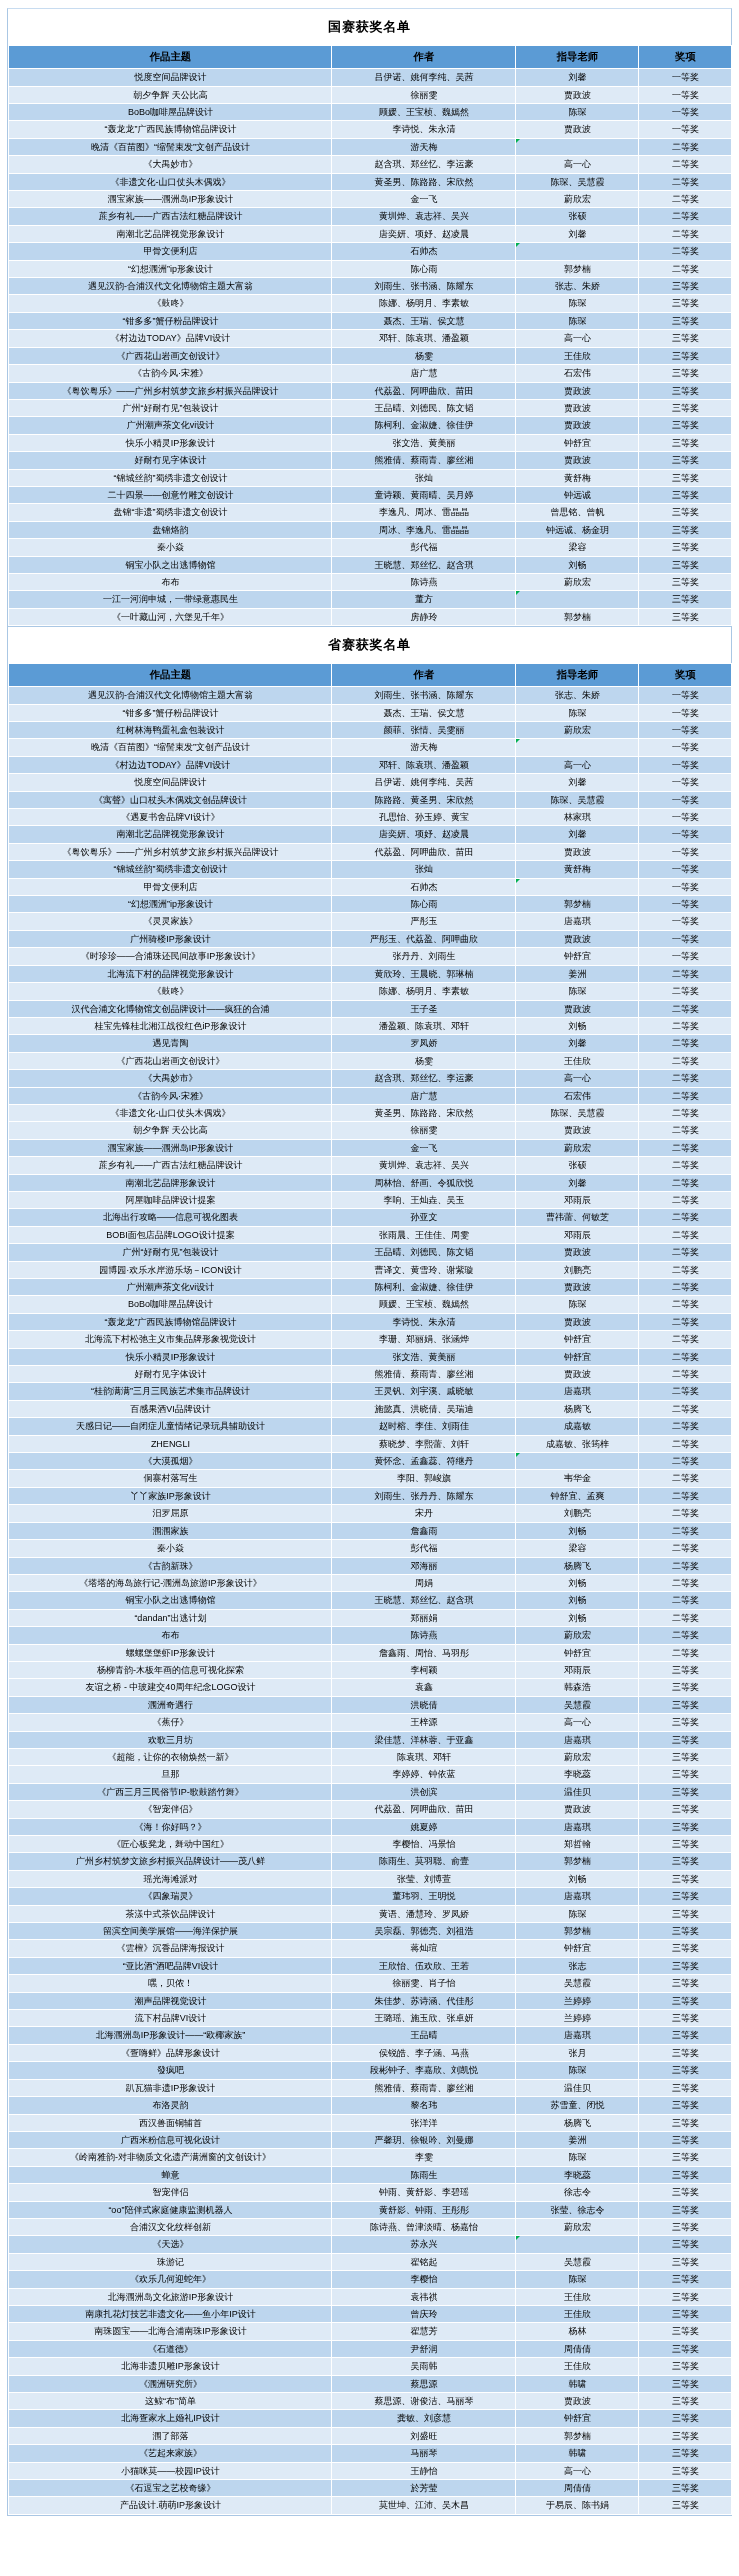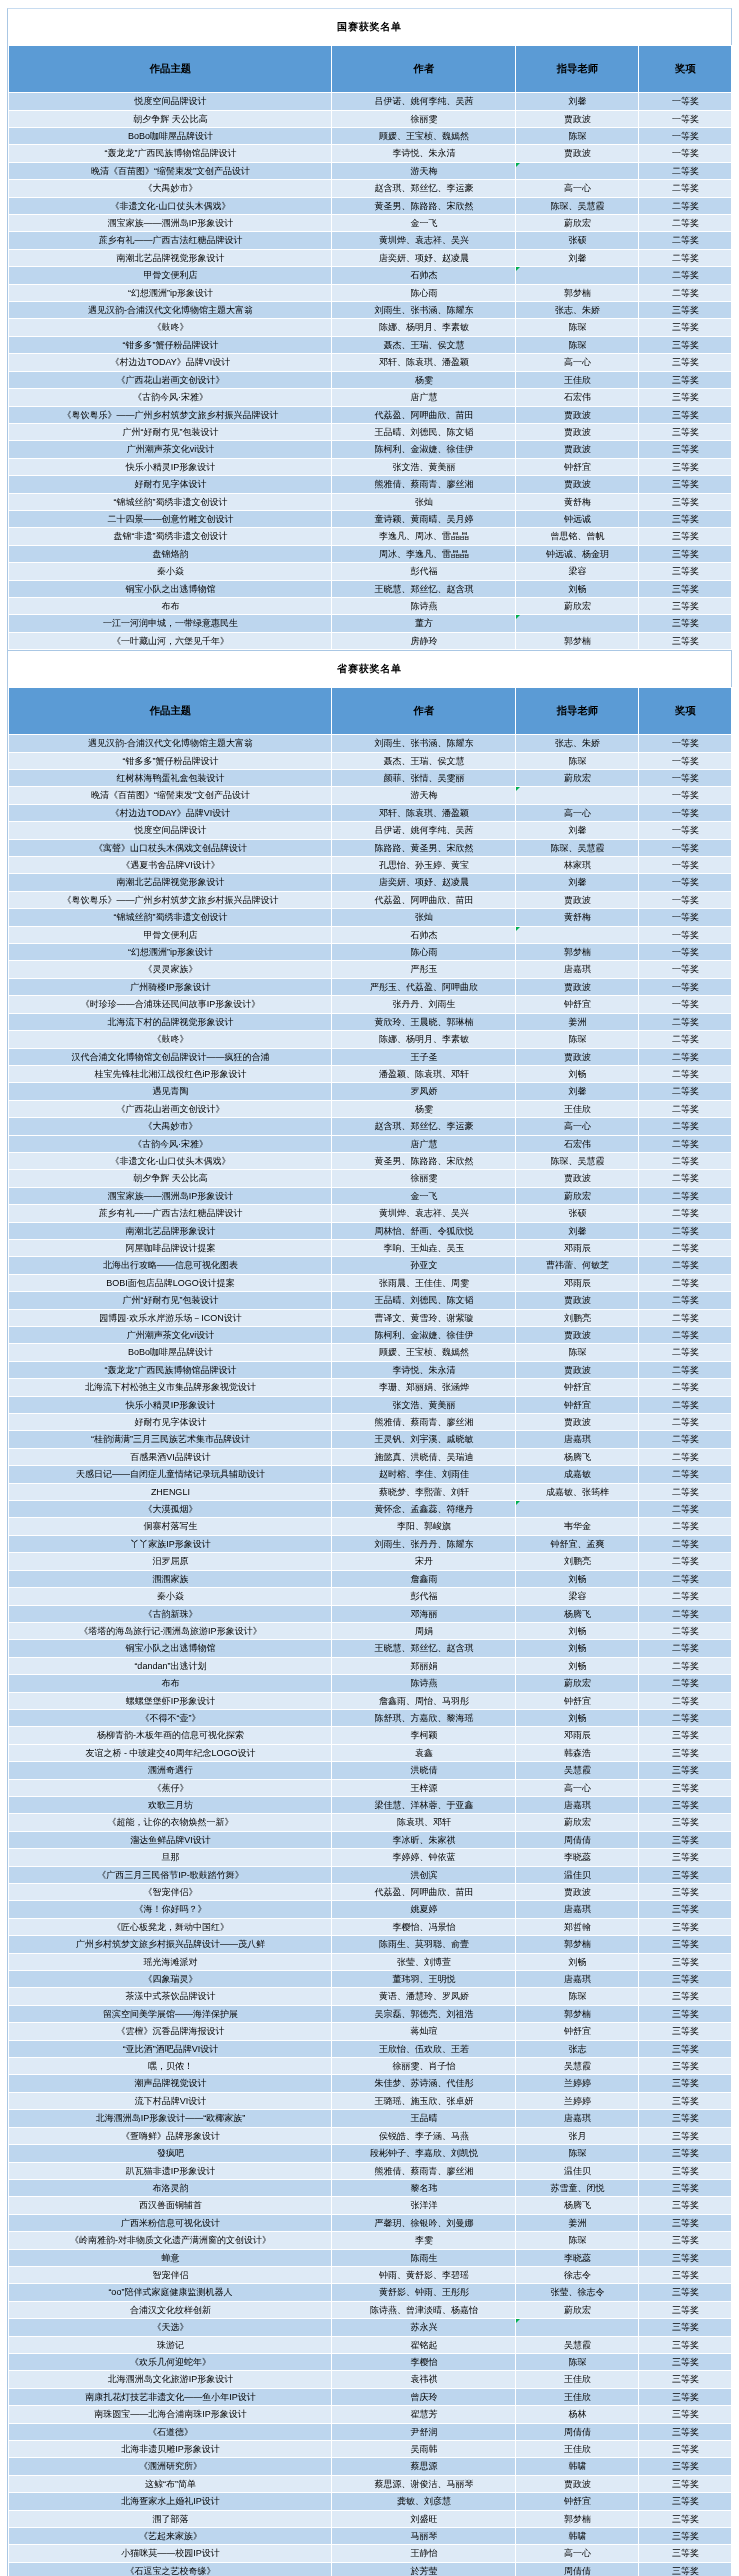--- a/index.html
+++ b/index.html
@@ -1,24 +1,24 @@
 <!DOCTYPE html>
 <html style="font-size:13px"><head>
 <meta charset="utf-8">
 <style>
   html,body{margin:0;padding:0;background:#ffffff;}
   body{width:739px;font-family:"Liberation Sans","DejaVu Sans",sans-serif;color:#000;}
   .doc{padding:8.2px 7.4px 6.6px 7.4px;}
   .award-table{border:0.8px solid #aac7e4;border-top:0.8px solid #c8dcf0;background:#fff;}
   .award-table + .award-table{border-top:none;}
   .tbl-title{height:36px;display:flex;align-items:center;justify-content:center;
-             font-weight:bold;font-size:10px;letter-spacing:0.8px;background:#fff;}
+             font-weight:bold;font-size:13px;letter-spacing:0.8px;background:#fff;}
   table{border-collapse:collapse;width:100%;table-layout:fixed;}
   th{background:#5B9BD5;height:22px;font-size:10.3px;font-weight:bold;
-     border:0.8px solid #fff;padding:12px;}
+     border:0.8px solid #fff;padding:0;}
   td{height:16.4px;font-size:9px;line-height:16.4px;text-align:center;vertical-align:middle;
      border:0.8px solid #fff;padding:0 1.6px;overflow:hidden;white-space:nowrap;position:relative;}
   tr.stripe-dark td{background:#BDD6EE;}
   tr.stripe-light td{background:#DEEAF6;}
   .green-corner::before{content:'';position:absolute;left:0;top:0;width:0;height:0;
      border-top:4.1px solid #00B050;border-right:4.1px solid transparent;}
 </style>
 </head>
 <body>
 
@@ -583,26 +583,20 @@
             <td>陈诗燕</td>
             <td>蔚欣宏</td>
             <td>二等奖</td>
           </tr>
           <tr class="stripe-light">
             <td>螺螺堡堡虾IP形象设计</td>
             <td>詹鑫雨、周怡、马羽彤</td>
             <td>钟舒宜</td>
             <td>二等奖</td>
           </tr>
-          <tr class="stripe-dark">
-            <td>《不得不“壶”》</td>
-            <td>陈舒琪、方嘉欣、黎海瑶</td>
-            <td>刘畅</td>
-            <td>二等奖</td>
-          </tr>
           <tr class="stripe-light">
             <td>杨柳青韵-木板年画的信息可视化探索</td>
             <td>李柯颖</td>
             <td>邓雨辰</td>
             <td>三等奖</td>
           </tr>
           <tr class="stripe-light">
             <td>友谊之桥 - 中玻建交40周年纪念LOGO设计</td>
             <td>袁鑫</td>
             <td>韩森浩</td>
@@ -623,26 +617,20 @@
           <tr class="stripe-dark">
             <td>欢歌三月坊</td>
             <td>梁佳慧、洋林蓉、于亚鑫</td>
             <td>唐嘉琪</td>
             <td>三等奖</td>
           </tr>
           <tr class="stripe-light">
             <td>《超能，让你的衣物焕然一新》</td>
             <td>陈袁琪、邓轩</td>
             <td>蔚欣宏</td>
-            <td>三等奖</td>
-          </tr>
-          <tr class="stripe-dark">
-            <td>溜达鱼鲜品牌VI设计</td>
-            <td>李冰昕、朱家祺</td>
-            <td>周倩倩</td>
             <td>三等奖</td>
           </tr>
           <tr class="stripe-light">
             <td>旦那</td>
             <td>李婷婷、钟依蓝</td>
             <td>李晓蕊</td>
             <td>三等奖</td>
           </tr>
           <tr class="stripe-dark">
             <td>《广西三月三民俗节IP-歌鼓踏竹舞》</td>

